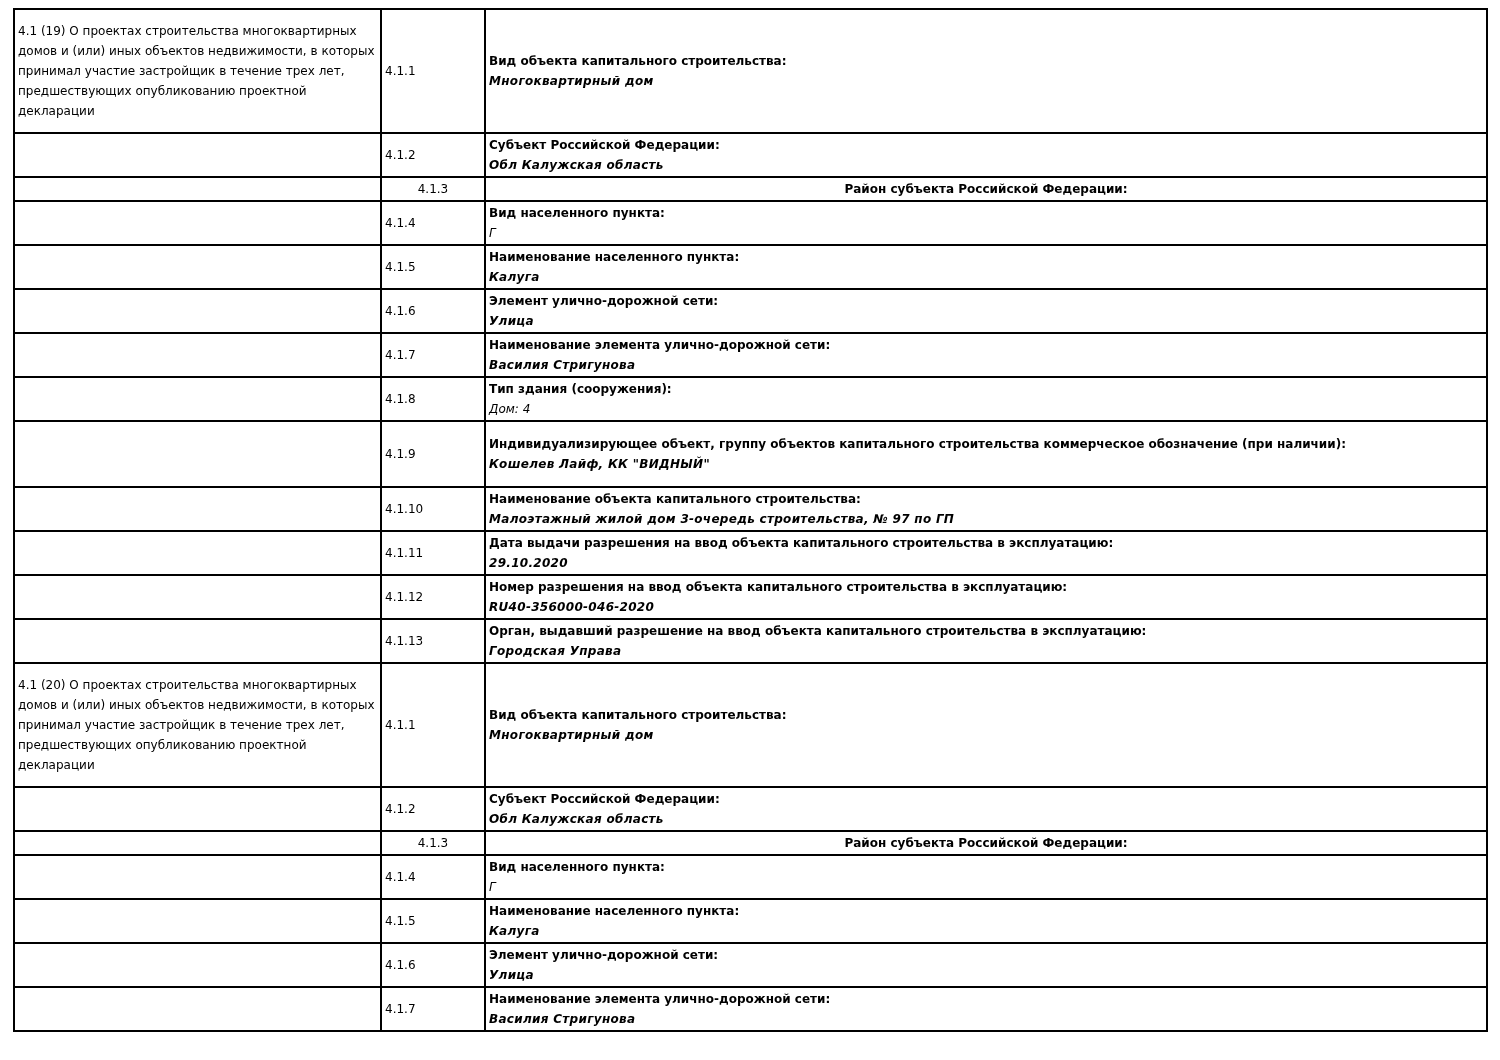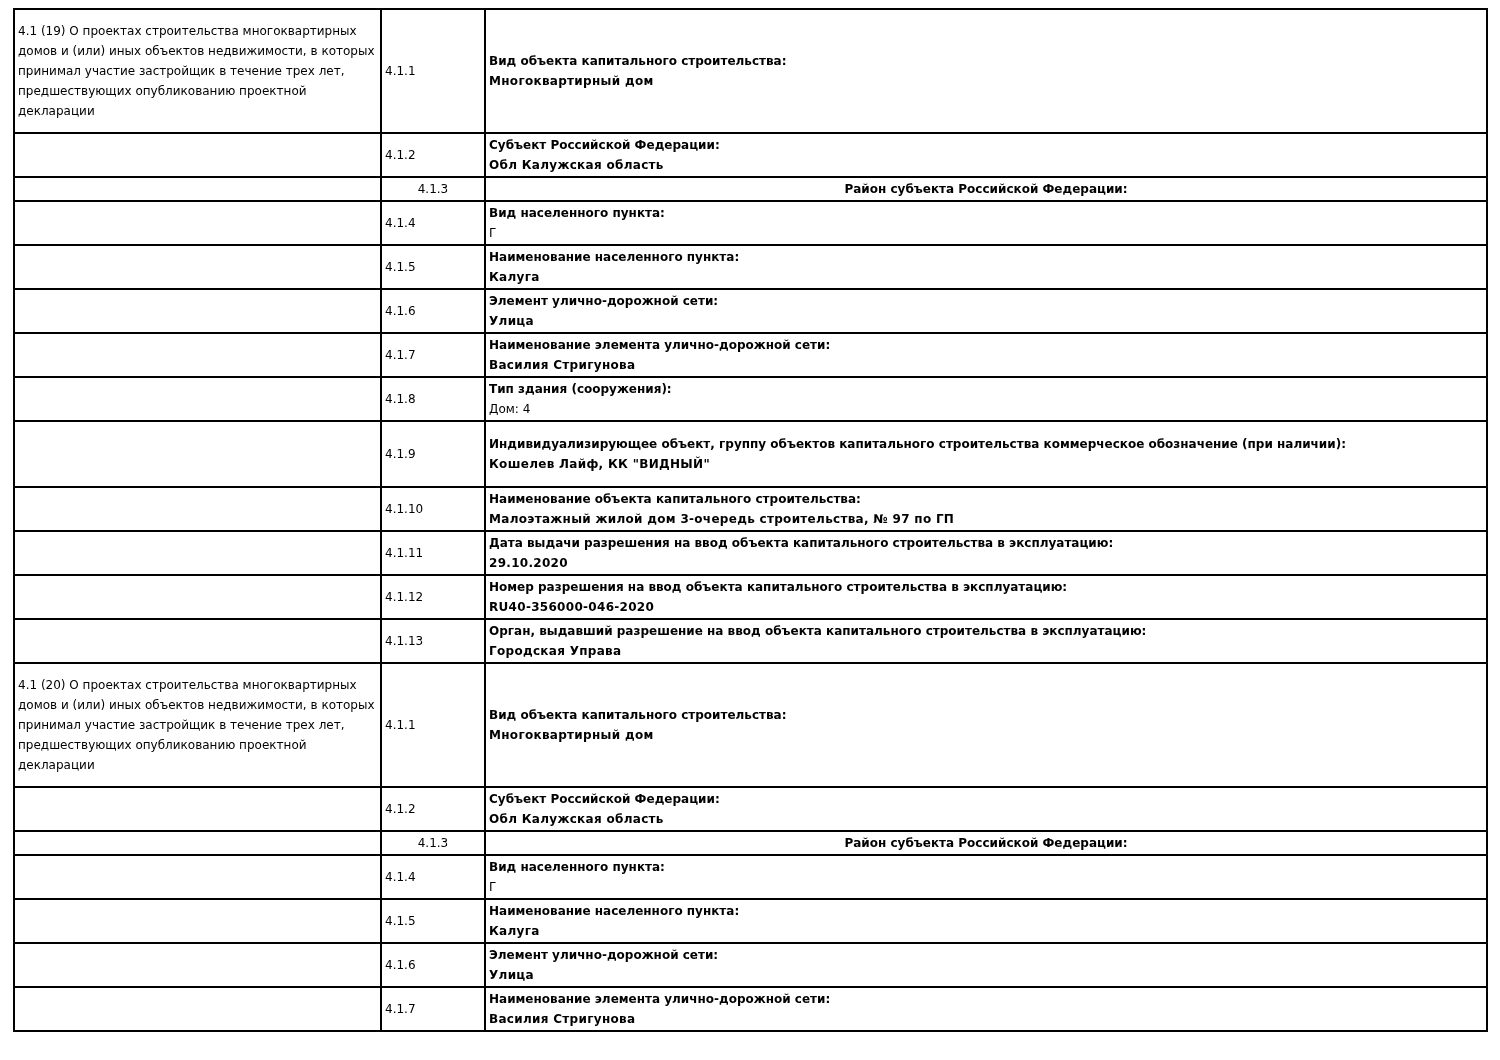--- a/index.html
+++ b/index.html
@@ -28,21 +28,21 @@
   td.col-desc {
     vertical-align: top;
     line-height: 20.4px;
     padding-top: 0px;
   }
   tr.row-first { height: 124px; }
   tr.row-normal { height: 44px; }
   tr.row-single { height: 23px; text-align: center; }
   tr.row-big { height: 66px; }
   .cell-label { font-weight: bold; }
-  .cell-value { font-weight: bold; letter-spacing: 0.3px; }
+  .cell-value { font-weight: bold; letter-spacing: 0.3px; font-style: italic; }
   .cell-value.plain { font-weight: normal; letter-spacing: 0; }
 </style>
 </head>
 <body>
 
 <div class="page">
   <table class="decl">
     <colgroup>
       <col style="width:367px">
       <col style="width:104px">

